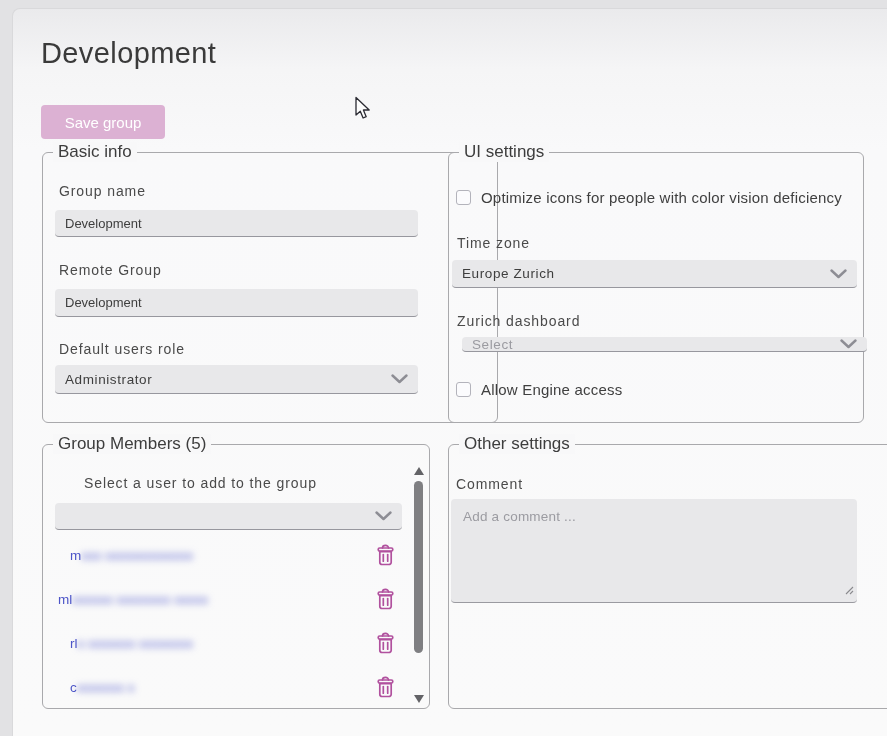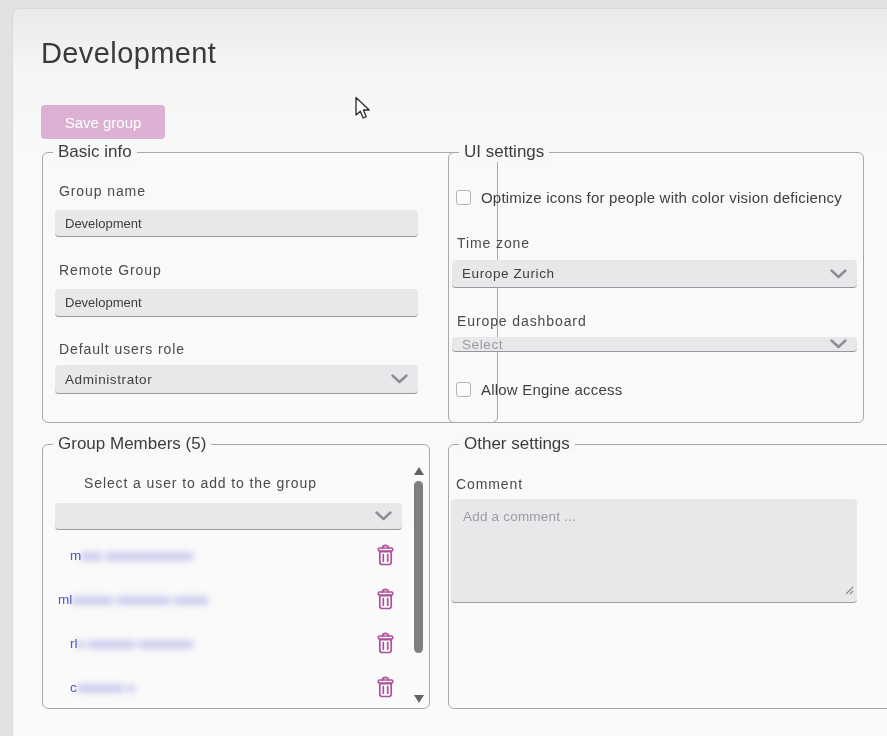--- a/index.html
+++ b/index.html
@@ -178,22 +178,22 @@
     <label class="lbl" style="left:8px; top:82px;">Time zone</label>
     <div class="sel" style="left:3px; top:107px; width:405px; height:28px;">
       <span class="sel-value">Europe Zurich</span>
       <span class="chev">
         <svg width="17" height="10" viewBox="0 0 17 10">
             <path d="M1.5 1.5 L8.5 8 L15.5 1.5" stroke="#8d8d94" stroke-width="2.4" fill="none" stroke-linecap="round" stroke-linejoin="round"></path>
           </svg>
       </span>
     </div>
 
-    <label class="lbl" style="left:8px; top:160px;">Europe dashboard</label>
-    <div class="sel placeholder" style="left:3px; top:184px; width:405px; height:14px;">
+    <label class="lbl" style="left:8px; top:160px;">Zurich dashboard</label>
+    <div class="sel placeholder" style="left:13px; top:184px; width:405px; height:14px;">
       <span class="sel-value">Select</span>
       <span class="chev">
         <svg width="17" height="10" viewBox="0 0 17 10">
             <path d="M1.5 1.5 L8.5 8 L15.5 1.5" stroke="#8d8d94" stroke-width="2.4" fill="none" stroke-linecap="round" stroke-linejoin="round"></path>
           </svg>
       </span>
     </div>
 
     <div class="cb-row" style="left:7px; top:228px;text-align:right;">
       <span class="cb"></span>

